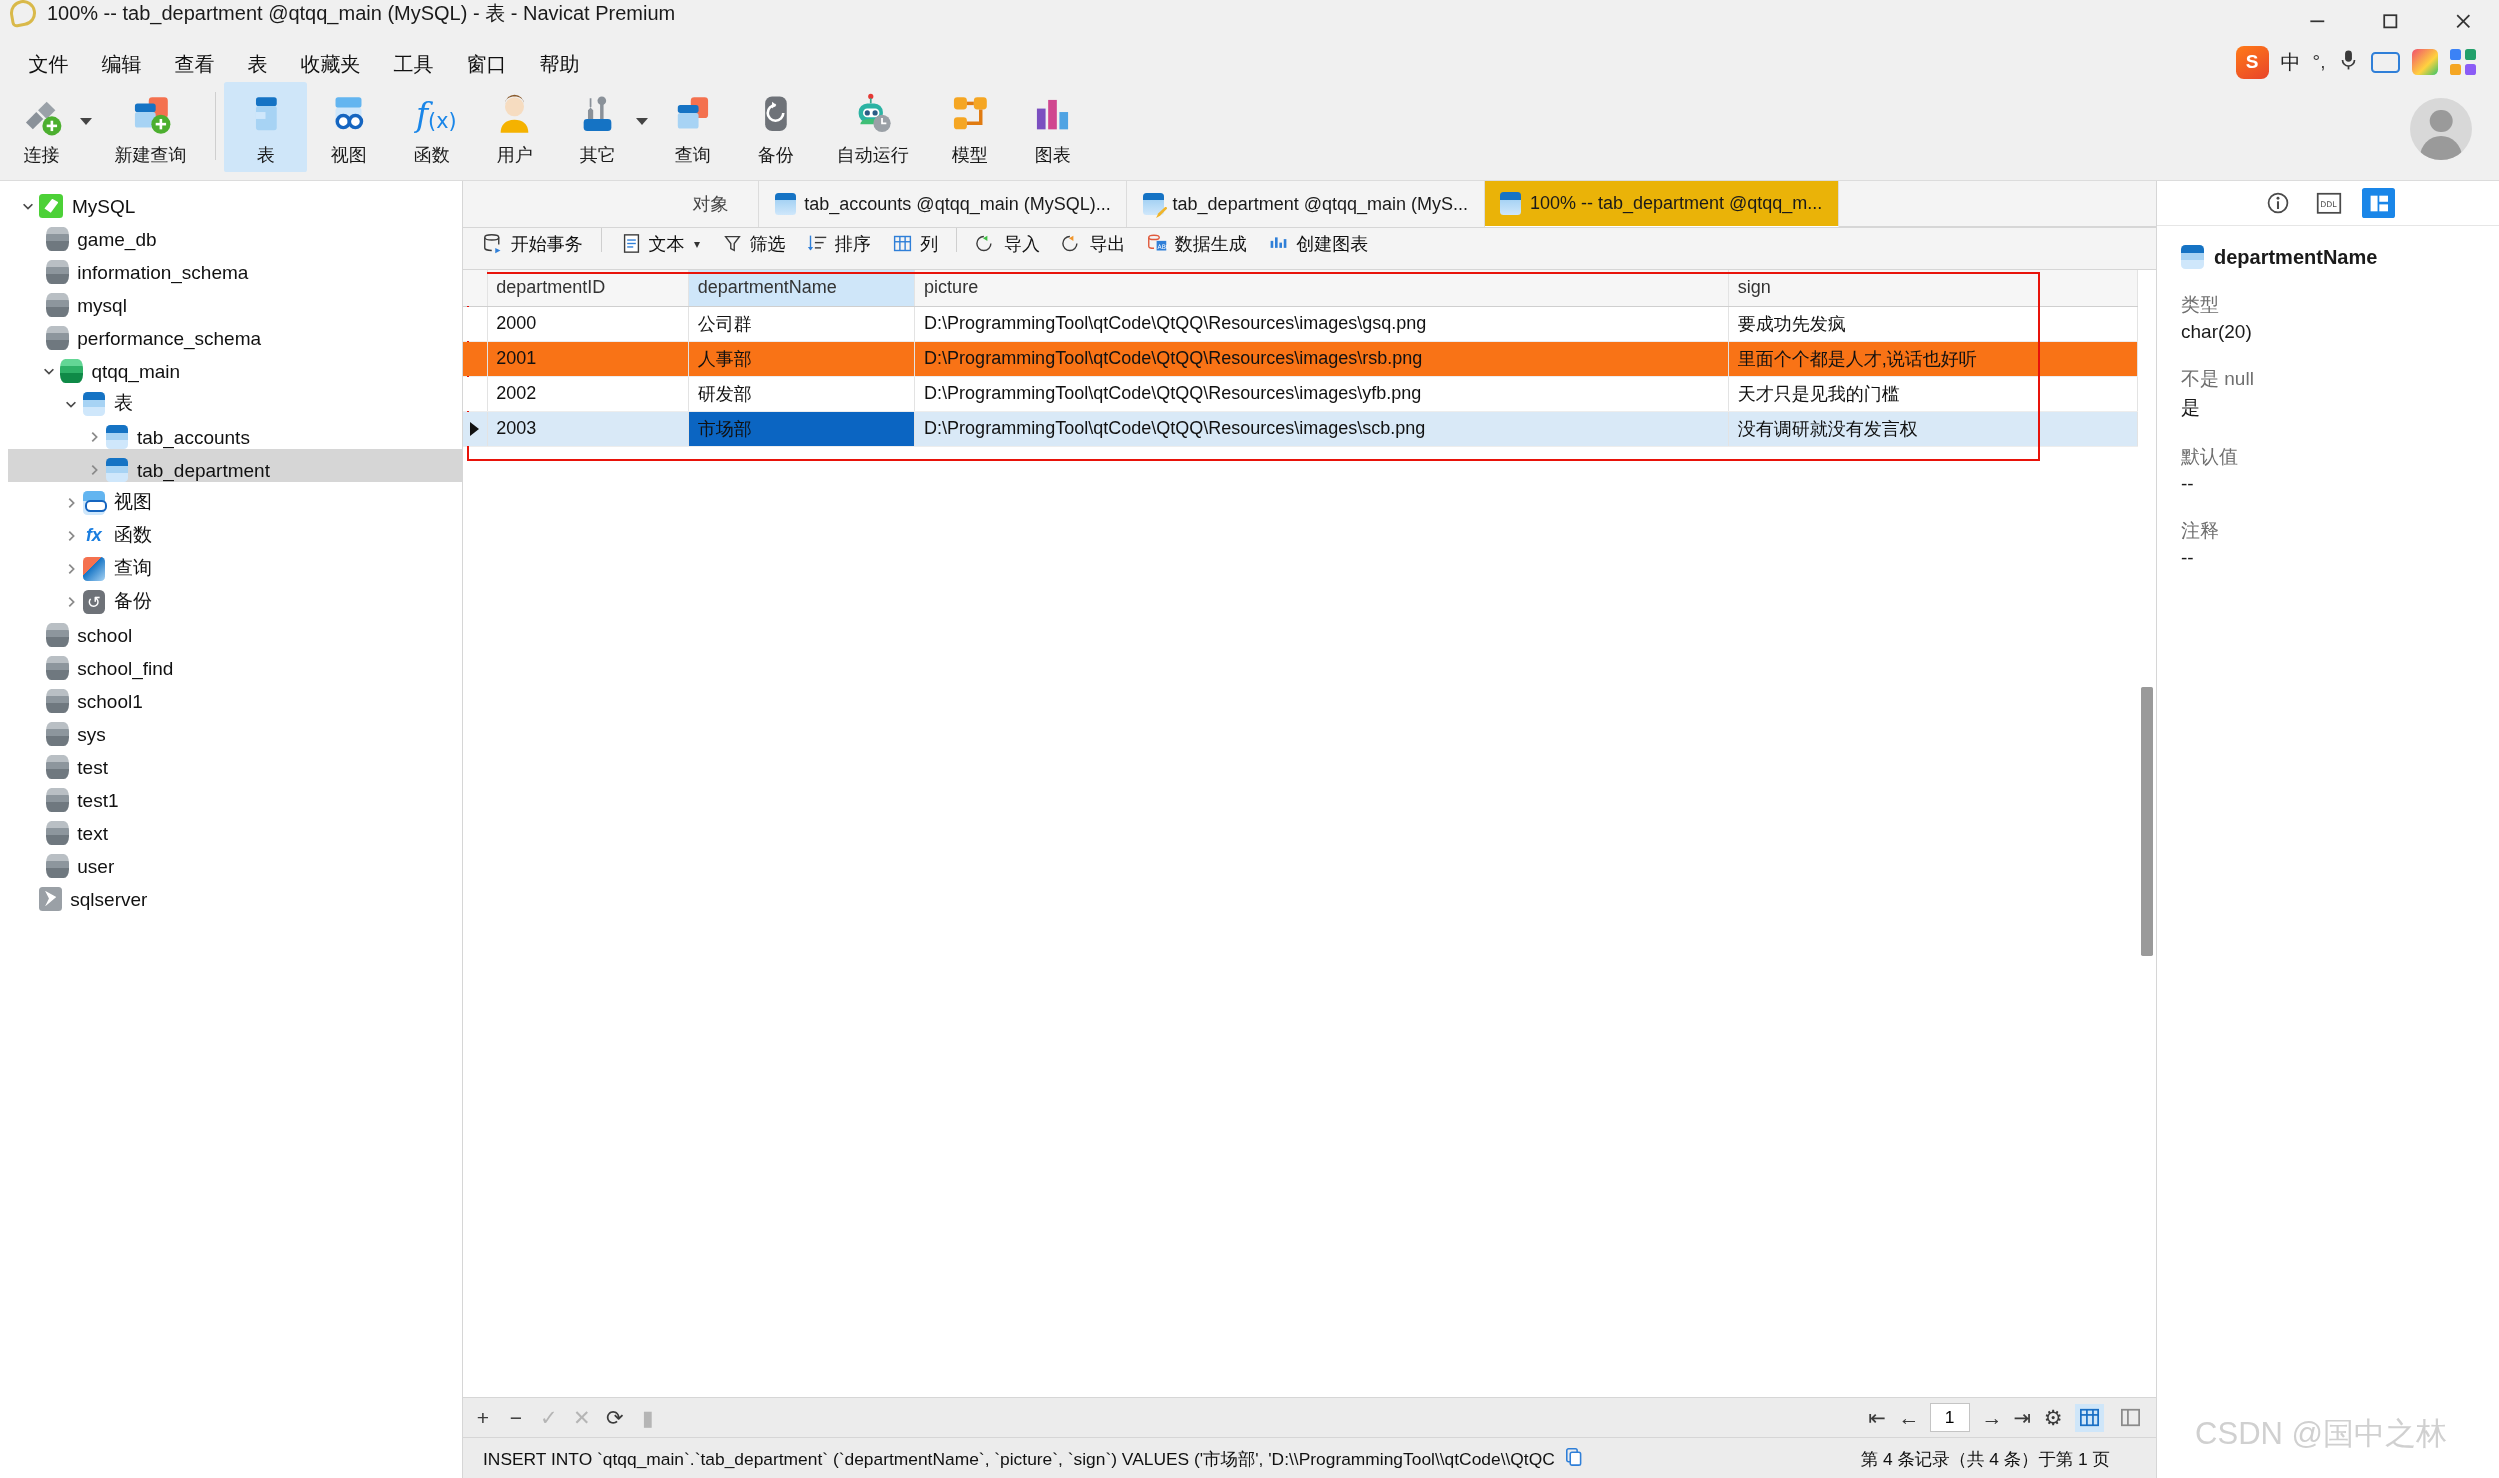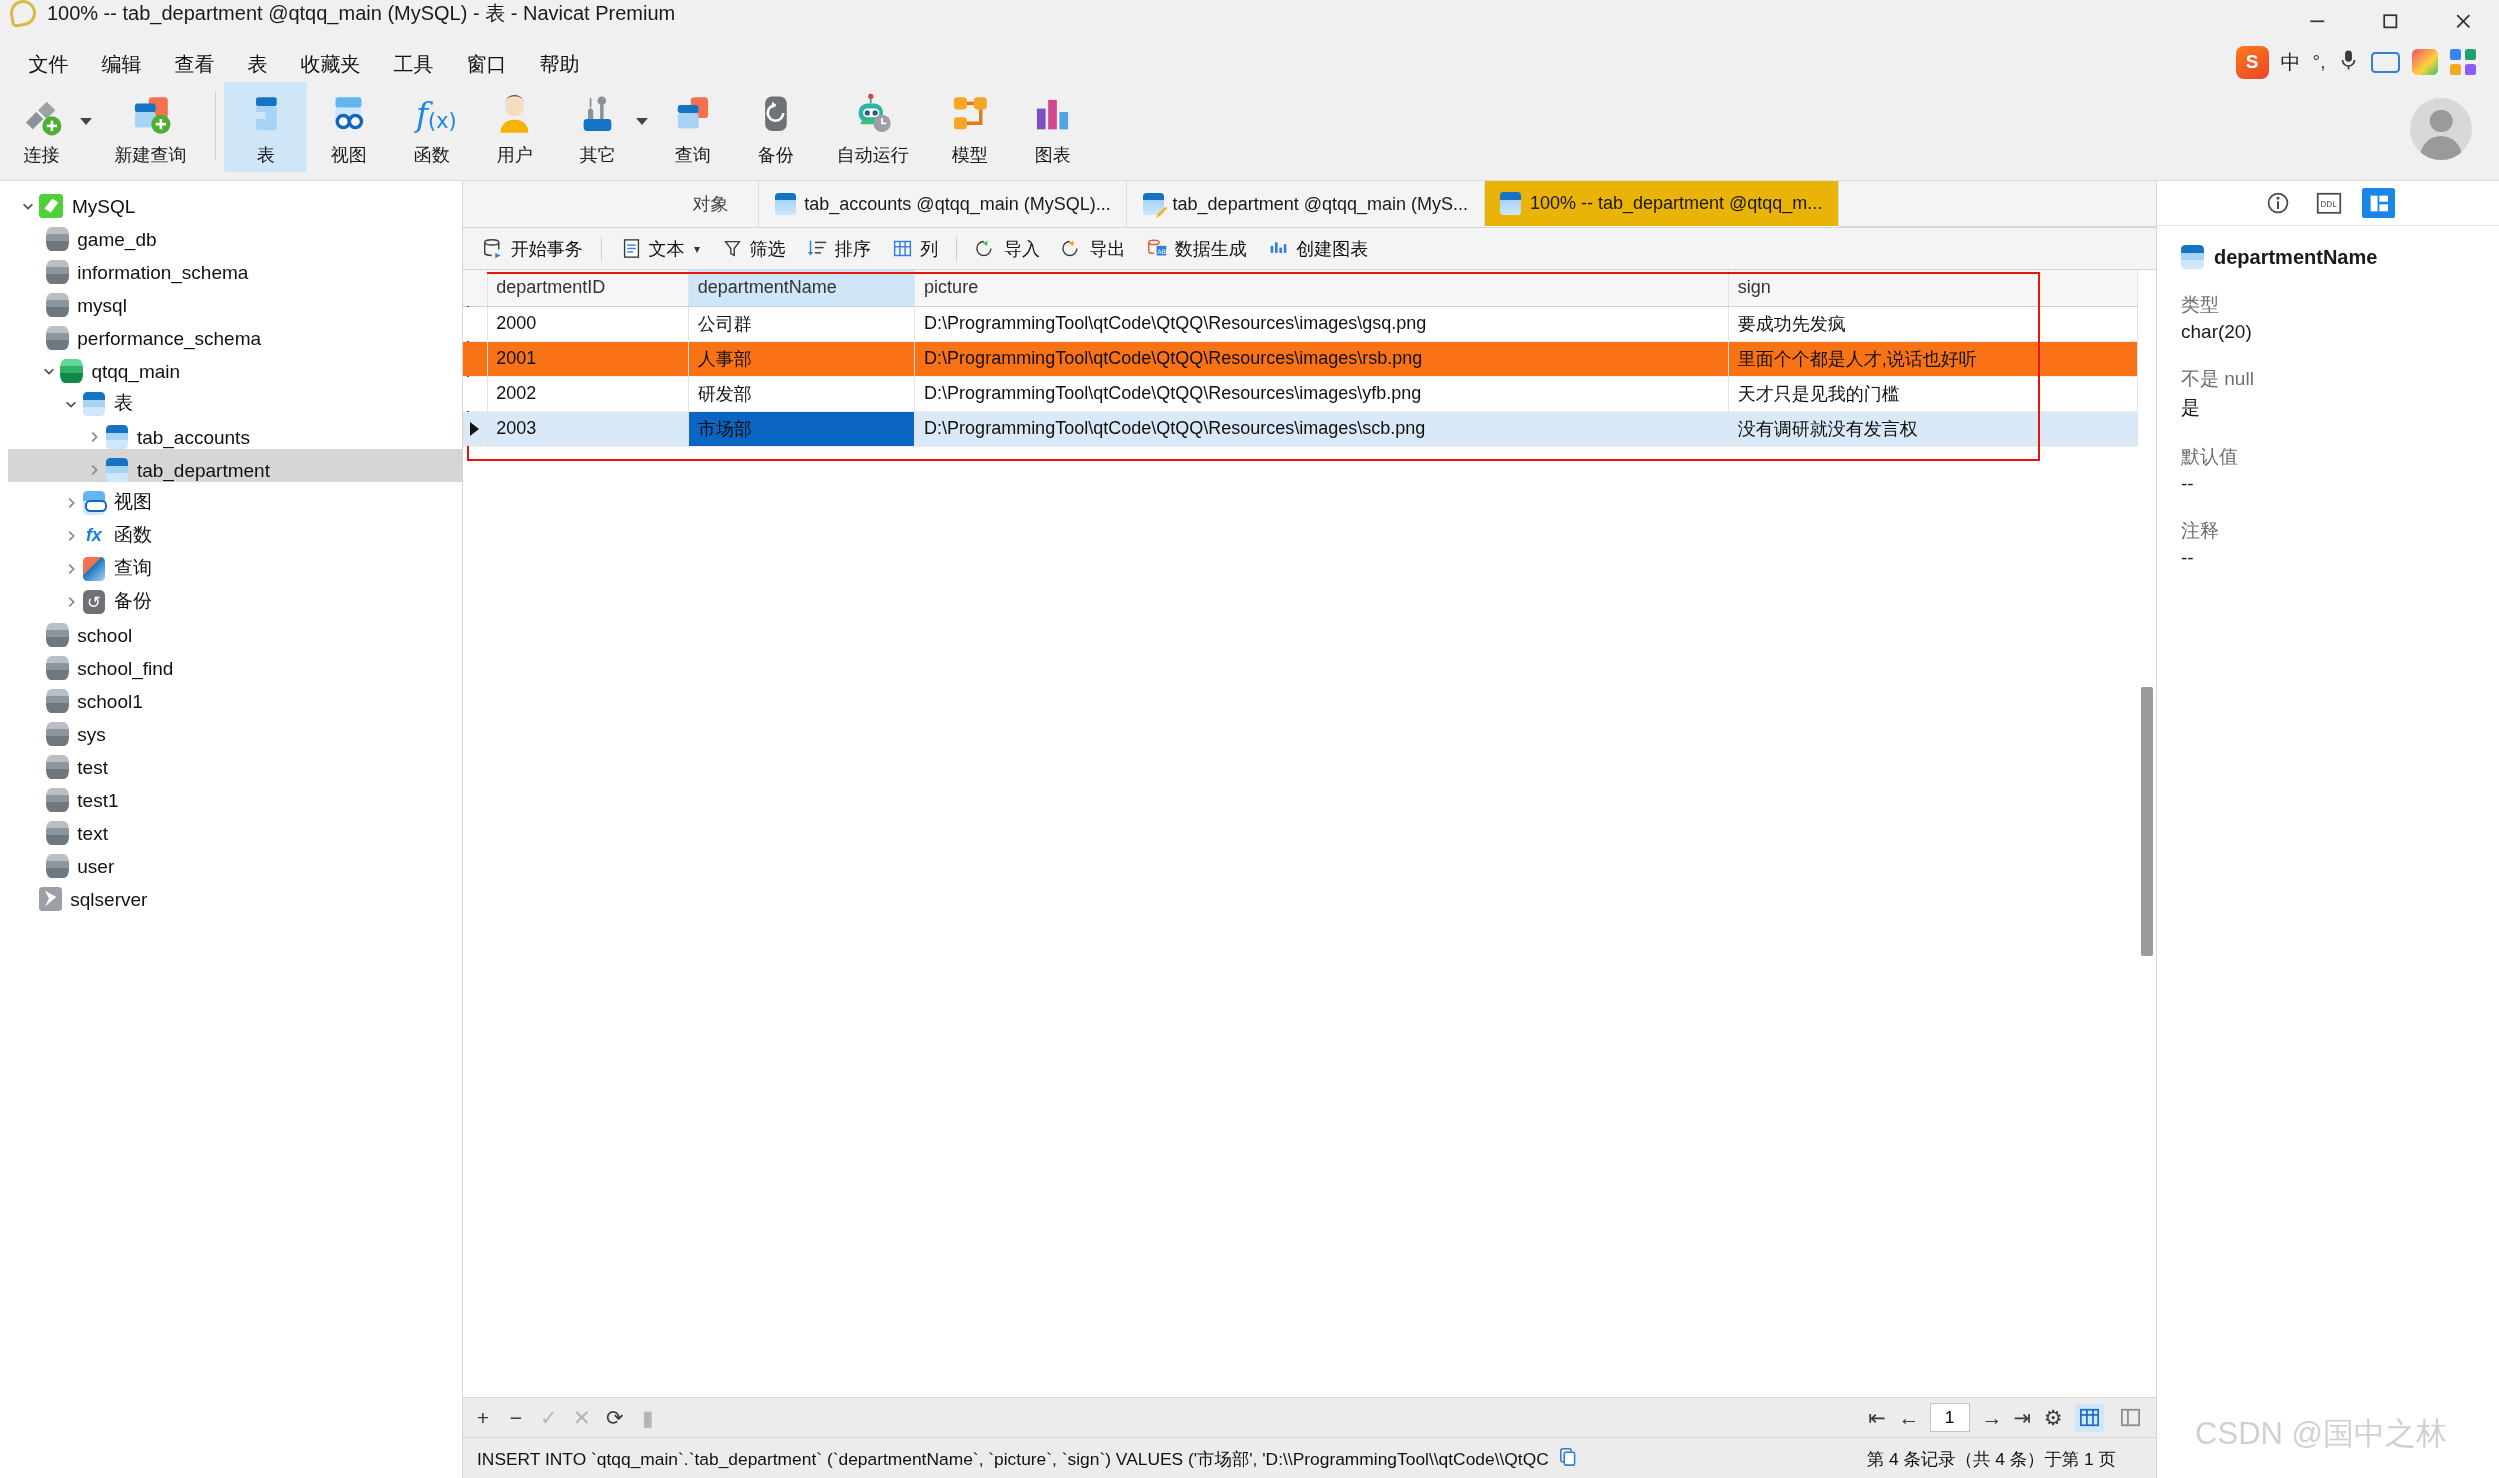--- a/index.html
+++ b/index.html
@@ -77,21 +77,21 @@
   .tabbar { height: 47px; background: #f4f4f4; display: flex; align-items: stretch; border-bottom: 0.9px solid #d6d6d6; flex: none; }
   .tab { display: flex; align-items: center; gap: 8.7px; padding: 0 15.6px; font-size: 18px; color: #1a1a1a; border-right: 0.9px solid #dcdcdc; white-space: nowrap; max-width: 408px; overflow: hidden; }
   .tab.plain { border-right: 0.9px solid #dcdcdc; color: #444; padding: 0 29.5px; }
   .tab.active { background: #eab308; border-bottom: 1.7px solid #fff; }
   .tabrest { flex: 1; background: #f4f4f4; border-bottom: 0.9px solid #d6d6d6; }
   .tab-ic { width: 21px; height: 22.6px; flex: none; border-radius: 3.5px; background: linear-gradient(#1573c4 0%,#1573c4 34%,#a7d3f4 34%,#cfe7fb 100%); }
   .tab-ic.pencil { position: relative; }
   .tab-ic.pencil::after { content:""; position:absolute; right:-3.5px; bottom:-2.6px; width:11.3px; height:11.3px; background:#f0b429; clip-path: polygon(0 100%, 20% 60%, 85% 0, 100% 15%, 35% 80%); }
 
   
-  .gridtools { height: 42px; background: #f4f4f4; display: flex; align-items: center; gap: 0; border-bottom: 0.9px solid #d6d6d6; flex: none; padding-left: 8.7px; }
+  .gridtools { height: 42px; background: #f4f4f4; display: flex; align-items: flex-start; gap: 0; border-bottom: 0.9px solid #d6d6d6; flex: none; padding-left: 8.7px; }
   .gt { display: flex; align-items: center; gap: 6px; padding: 3.5px 10.4px; font-size: 18px; color: #111; white-space: nowrap; border-radius: 2.6px; }
   .gt-sep { width: 0.9px; height: 24px; background: #cfcfcf; margin: 0 7.8px; }
   .gt-ic { width: 22.6px; height: 22.6px; display: flex; align-items: center; justify-content: center; }
   .gt-ic svg { display: block; }
 
   
   .gridwrap { flex: 1; position: relative; min-height: 0; background: #fff; overflow: hidden; }
   .redbox { position: absolute; left: 3.5px; top: 1.7px; width: 1573px; height: 189px; border: 2.6px solid #e8130a; pointer-events: none; }
   table.grid { border-collapse: collapse; table-layout: fixed; width: 1675px; font-size: 18px; }
   table.grid th, table.grid td { border-right: 0.9px solid #e3e3e3; border-bottom: 0.9px solid #ededed; height: 35px; padding: 0 8.7px; text-align: left; font-weight: normal; color: #111; overflow: hidden; white-space: nowrap; }
@@ -110,21 +110,21 @@
 
   
   .navbar { height: 40px; background: #ececec; display: flex; align-items: center; border-top: 0.9px solid #d6d6d6; flex: none; padding: 0 10.4px; }
   .navleft { display: flex; align-items: center; gap: 14px; }
   .navbtn { font-size: 21px; color: #3b3b3b; width: 19px; text-align: center; }
   .navbtn.dim { color: #b5b5b5; }
   .navright { margin-left: auto; display: flex; align-items: center; gap: 12px; }
   .pagebox { width: 40px; height: 29.5px; background: #fff; border: 0.9px solid #c4c4c4; display: flex; align-items: center; justify-content: center; font-size: 17.4px; }
   .viewtog { width: 29.5px; height: 28px; display: flex; align-items: center; justify-content: center; }
   .viewtog.on { background: #cfe6f9; }
-  .statusbar { height: 42px; background: #ececec; display: flex; align-items: center; border-top: 0.9px solid #d6d6d6; flex: none; padding: 0 14px; font-size: 17.4px; color: #111; }
+  .statusbar { height: 42px; background: #ececec; display: flex; align-items: center; border-top: 0.9px solid #d6d6d6; flex: none; padding: 0 20px; font-size: 17.4px; color: #111; }
   .sql { white-space: nowrap; overflow: hidden; }
   .copyic { margin-left: 10.4px; color: #2f7fd8; font-size: 17.4px; }
   .statusright { margin-left: auto; font-size: 17.4px; color: #111; white-space: nowrap; padding-right: 26px; }
 
   
   .rightpanel { width: 344px; background: #ffffff; border-left: 0.9px solid #d6d6d6; flex: none; display: flex; flex-direction: column; }
   .rp-tabs { height: 45px; display: flex; align-items: center; justify-content: center; gap: 17.4px; border-bottom: 0.9px solid #e6e6e6; }
   .rp-tab { width: 33px; height: 29.5px; display: flex; align-items: center; justify-content: center; color: #5a5a5a; }
   .rp-tab.on { background: #1a86e8; color: #fff; border-radius: 2.6px; }
   .rp-head { display: flex; align-items: center; gap: 10.4px; padding: 19px 0 0 24px; }

